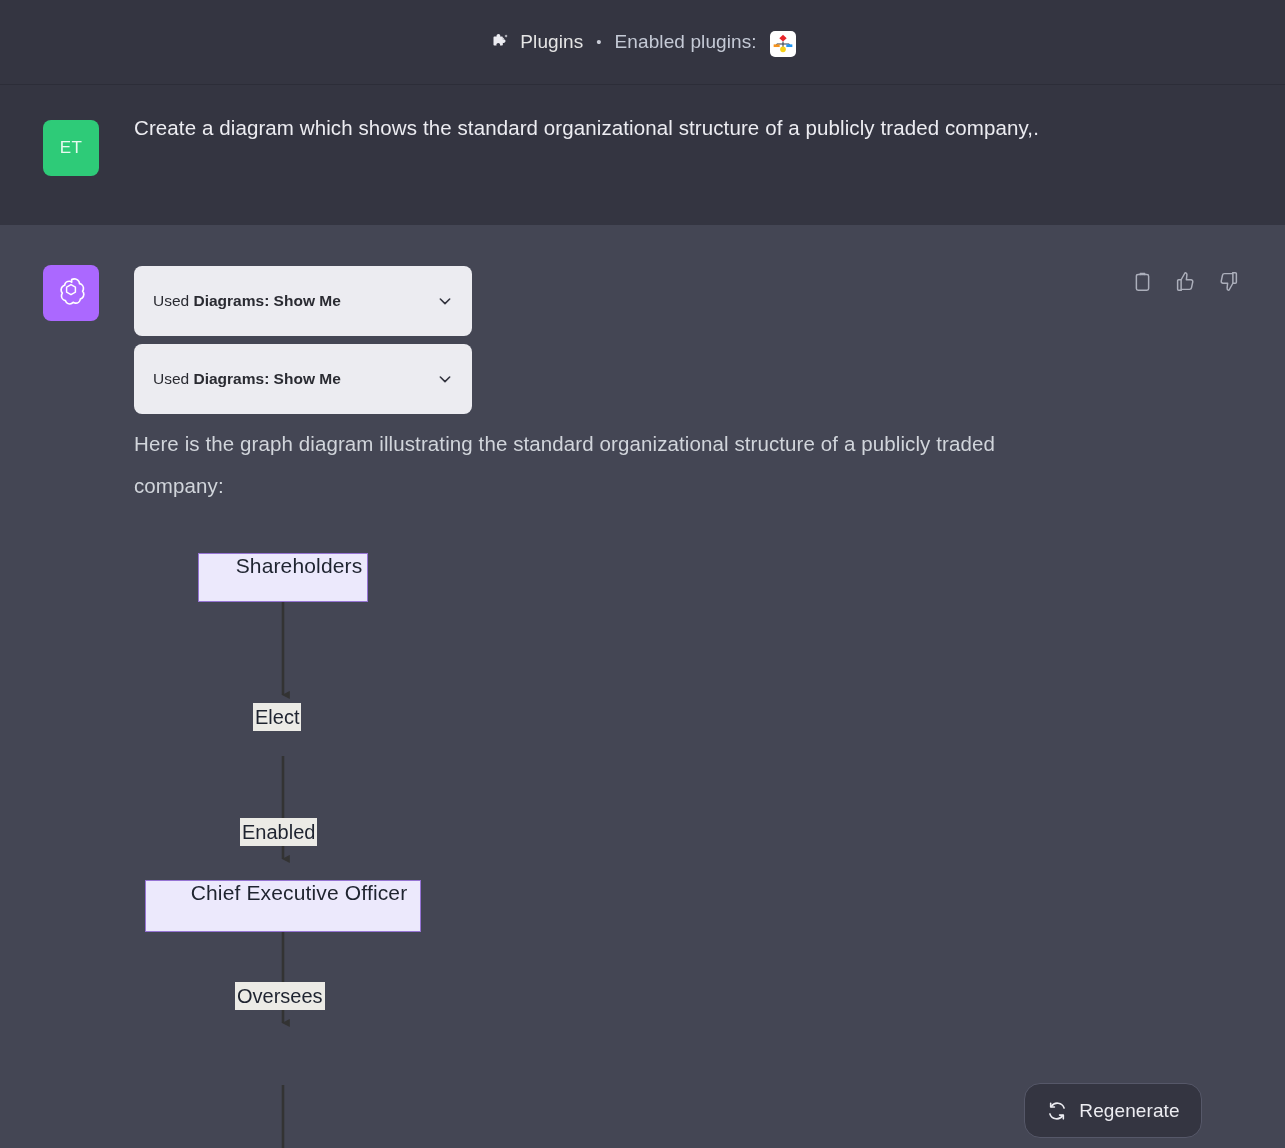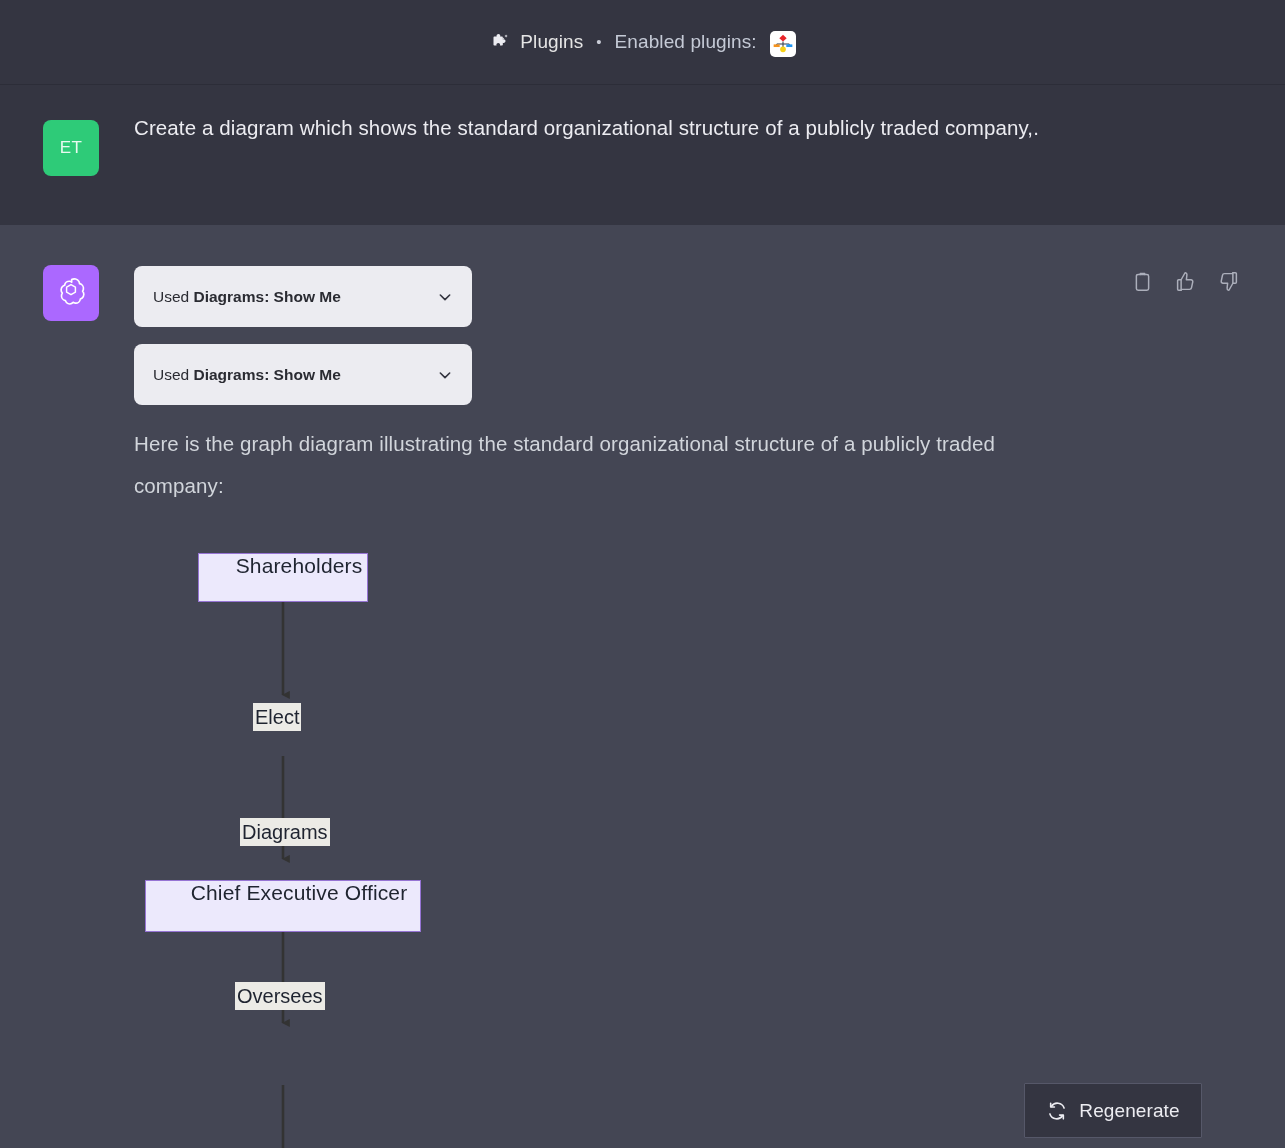--- a/index.html
+++ b/index.html
@@ -123,21 +123,21 @@
     font-size: 20.5px;
     line-height: 37px;
     letter-spacing: .1px;
   }
 
   
   .plugin-call {
     position: absolute;
     left: 134px;
     width: 338px;
-    height: 61px;
+    height: 70px;
     background: #ececf1;
     border-radius: 8px;
     display: flex;
     align-items: center;
     padding: 0 18px 0 19px;
     cursor: pointer;
   }
   .plugin-call-1 { top: 41px; }
   .plugin-call-2 { top: 119px; }
   .plugin-call-label {
@@ -223,21 +223,21 @@
 
   
   .regenerate {
     position: absolute;
     left: 1024px;
     top: 1083px;
     width: 178px;
     height: 55px;
     background: #343541;
     border: 1px solid #565869;
-    border-radius: 1px;
+    border-radius: 16px;
     display: flex;
     align-items: center;
     justify-content: center;
     gap: 12px;
     cursor: pointer;
   }
   .regenerate-label {
     color: #ececf1;
     font-size: 19px;
     letter-spacing: .1px;
@@ -369,21 +369,21 @@
           <span>Shareholders</span>
         </div>
 
 
         <div class="node-box node-plain" style="left:11px; top:350px; width:276px; height:52px;">
           <span>Chief Executive Officer</span>
         </div>
 
 
         <div class="edge-label" style="left:119px; top:125px;margin-top:48px;">Elect</div>
-        <div class="edge-label" style="left:106px; top:288px;">Diagrams</div>
+        <div class="edge-label" style="left:106px; top:288px;">Enabled</div>
         <div class="edge-label" style="left:101px; top:452px;">Oversees</div>
 
       </div>
 
     </div>
   </div>
 
   <div class="regenerate">
     <span class="regen-icon">
       <svg width="20" height="20" viewBox="0 0 24 24" fill="none" stroke="#ececf1" stroke-width="1.9" stroke-linecap="round" stroke-linejoin="round">

